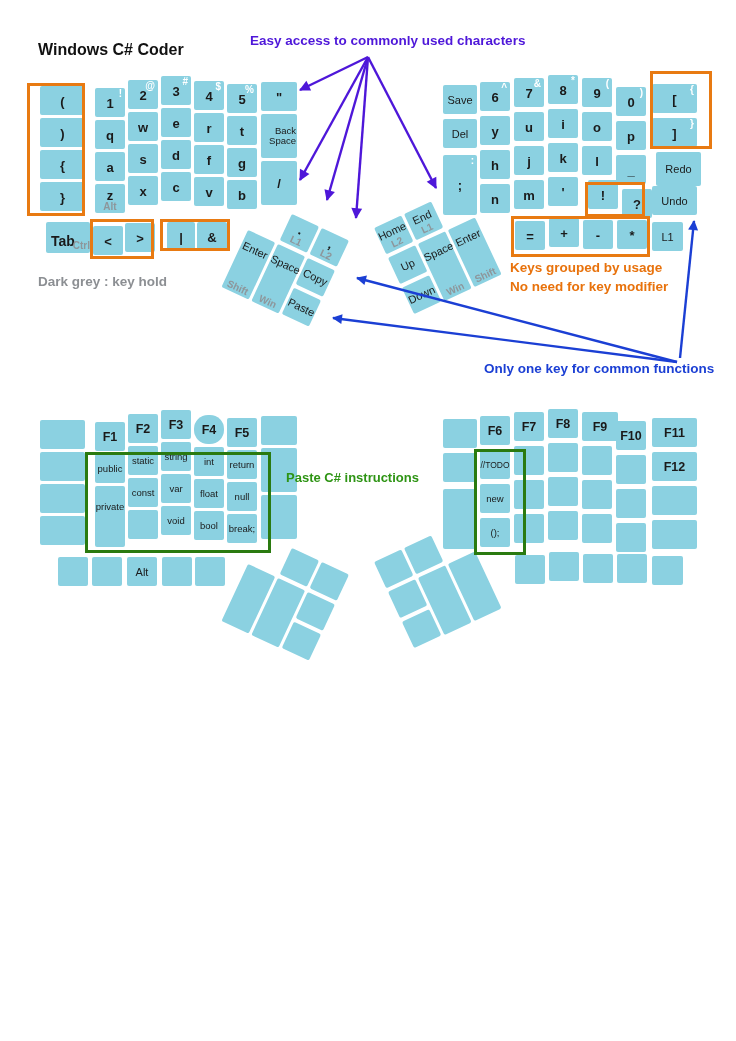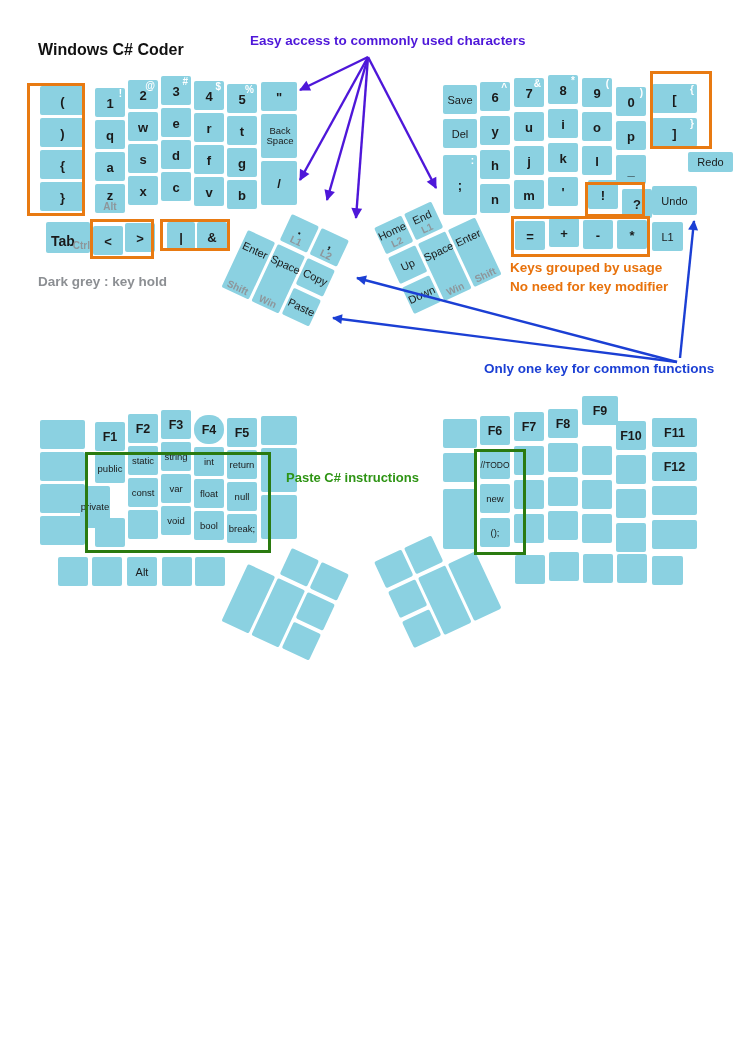--- a/index.html
+++ b/index.html
@@ -8,21 +8,21 @@
     font-family:"Liberation Sans", sans-serif;
   }
   .title{position:absolute;font-size:16px;font-weight:700;color:#111;white-space:nowrap;}
   .key{position:absolute;background:#8BD1E1;border-radius:2px;box-sizing:border-box;}
   .key .l{position:absolute;left:0;right:0;top:50%;transform:translateY(-50%);
     text-align:center;font-weight:700;font-size:13px;color:#1a1a1a;line-height:1;}
   .key.sm .l{font-weight:400;font-size:11px;}
   .key.xs .l{font-weight:400;font-size:9.5px;white-space:nowrap;}
   .key.xxs .l{font-weight:400;font-size:8.5px;white-space:nowrap;}
   .key.f .l{font-weight:700;font-size:12.5px;}
-  .key.bs .l{font-weight:400;font-size:9.5px;text-align:center;left:3px;right:1px;white-space:normal;line-height:1.1;}
+  .key.bs .l{font-weight:400;font-size:9.5px;text-align:right;left:3px;right:1px;white-space:normal;line-height:1.1;}
   .key.tab .l{text-align:left;left:5px;top:3px;transform:none;font-size:14px;}
   .key.has-sub .l{top:38%;}
   .key.tall.has-sub .l{top:26%;}
   .key .sub{position:absolute;bottom:1px;left:0;right:0;text-align:center;
     font-weight:700;font-size:10px;color:#8D969B;line-height:1;}
   .key.tab .sub{text-align:right;left:5px;bottom:2px;}
   .key .sup{position:absolute;top:1px;right:3px;font-weight:700;font-size:10px;color:#fff;line-height:1;}
   .cluster{position:absolute;transform-origin:0 0;}
   .cluster .key{border-radius:2px;}
   .hlbox{position:absolute;box-sizing:border-box;border:3px solid;background:transparent;}
@@ -222,21 +222,21 @@
         <span class="l">?</span>
       </div>
       <div class="key" style="left: 652px; top: 84px; width: 45px; height: 29px;">
         <span class="l">[</span>
         <span class="sup">{</span>
       </div>
       <div class="key" style="left: 652px; top: 118px; width: 45px; height: 29px;">
         <span class="l">]</span>
         <span class="sup">}</span>
       </div>
-      <div class="key sm" style="left: 688px; top: 152px; width: 45px; height: 20px;">
+      <div class="key sm" style="left: 656px; top: 152px; width: 45px; height: 34px;">
         <span class="l">Redo</span>
       </div>
       <div class="key sm" style="left: 652px; top: 186px; width: 45px; height: 29px;">
         <span class="l">Undo</span>
       </div>
       <div class="key" style="left: 515px; top: 221px; width: 30px; height: 29px;">
         <span class="l">=</span>
       </div>
       <div class="key" style="left: 549px; top: 218px; width: 30px; height: 29px;">
         <span class="l">+</span>
@@ -301,21 +301,21 @@
       <div class="key" style="left: 40px; top: 420px; width: 45px; height: 29px;"></div>
       <div class="key" style="left: 40px; top: 452px; width: 45px; height: 29px;"></div>
       <div class="key" style="left: 40px; top: 484px; width: 45px; height: 29px;"></div>
       <div class="key" style="left: 40px; top: 516px; width: 45px; height: 29px;"></div>
       <div class="key f" style="left: 95px; top: 422px; width: 30px; height: 29px;">
         <span class="l">F1</span>
       </div>
       <div class="key xs" style="left: 95px; top: 454px; width: 30px; height: 29px;">
         <span class="l">public</span>
       </div>
-      <div class="key xs" style="left: 80px; top: 486px; width: 30px; height: 42px;">
+      <div class="key xs" style="left: 95px; top: 486px; width: 30px; height: 42px;">
         <span class="l">private</span>
       </div>
       <div class="key" style="left: 95px; top: 518px; width: 30px; height: 29px;"></div>
       <div class="key f" style="left: 128px; top: 414px; width: 30px; height: 29px;">
         <span class="l">F2</span>
       </div>
       <div class="key xs" style="left: 128px; top: 446px; width: 30px; height: 29px;">
         <span class="l">static</span>
       </div>
       <div class="key xs" style="left: 128px; top: 478px; width: 30px; height: 29px; padding-left: 28px;">
@@ -388,21 +388,21 @@
       </div>
       <div class="key" style="left: 514px; top: 446px; width: 30px; height: 29px;"></div>
       <div class="key" style="left: 514px; top: 480px; width: 30px; height: 29px;"></div>
       <div class="key" style="left: 514px; top: 514px; width: 30px; height: 29px;"></div>
       <div class="key f" style="left: 548px; top: 409px; width: 30px; height: 29px;">
         <span class="l">F8</span>
       </div>
       <div class="key" style="left: 548px; top: 443px; width: 30px; height: 29px;"></div>
       <div class="key" style="left: 548px; top: 477px; width: 30px; height: 29px;"></div>
       <div class="key" style="left: 548px; top: 511px; width: 30px; height: 29px;"></div>
-      <div class="key f" style="left: 582px; top: 396px; width: 36px; height: 29px;">
+      <div class="key f" style="left: 582px; top: 412px; width: 36px; height: 29px;">
         <span class="l">F9</span>
       </div>
       <div class="key" style="left: 582px; top: 446px; width: 30px; height: 29px;"></div>
       <div class="key" style="left: 582px; top: 480px; width: 30px; height: 29px;"></div>
       <div class="key" style="left: 582px; top: 514px; width: 30px; height: 29px;"></div>
       <div class="key f" style="left: 616px; top: 421px; width: 30px; height: 29px;">
         <span class="l">F10</span>
       </div>
       <div class="key" style="left: 616px; top: 455px; width: 30px; height: 29px;"></div>
       <div class="key" style="left: 616px; top: 489px; width: 30px; height: 29px;"></div>

